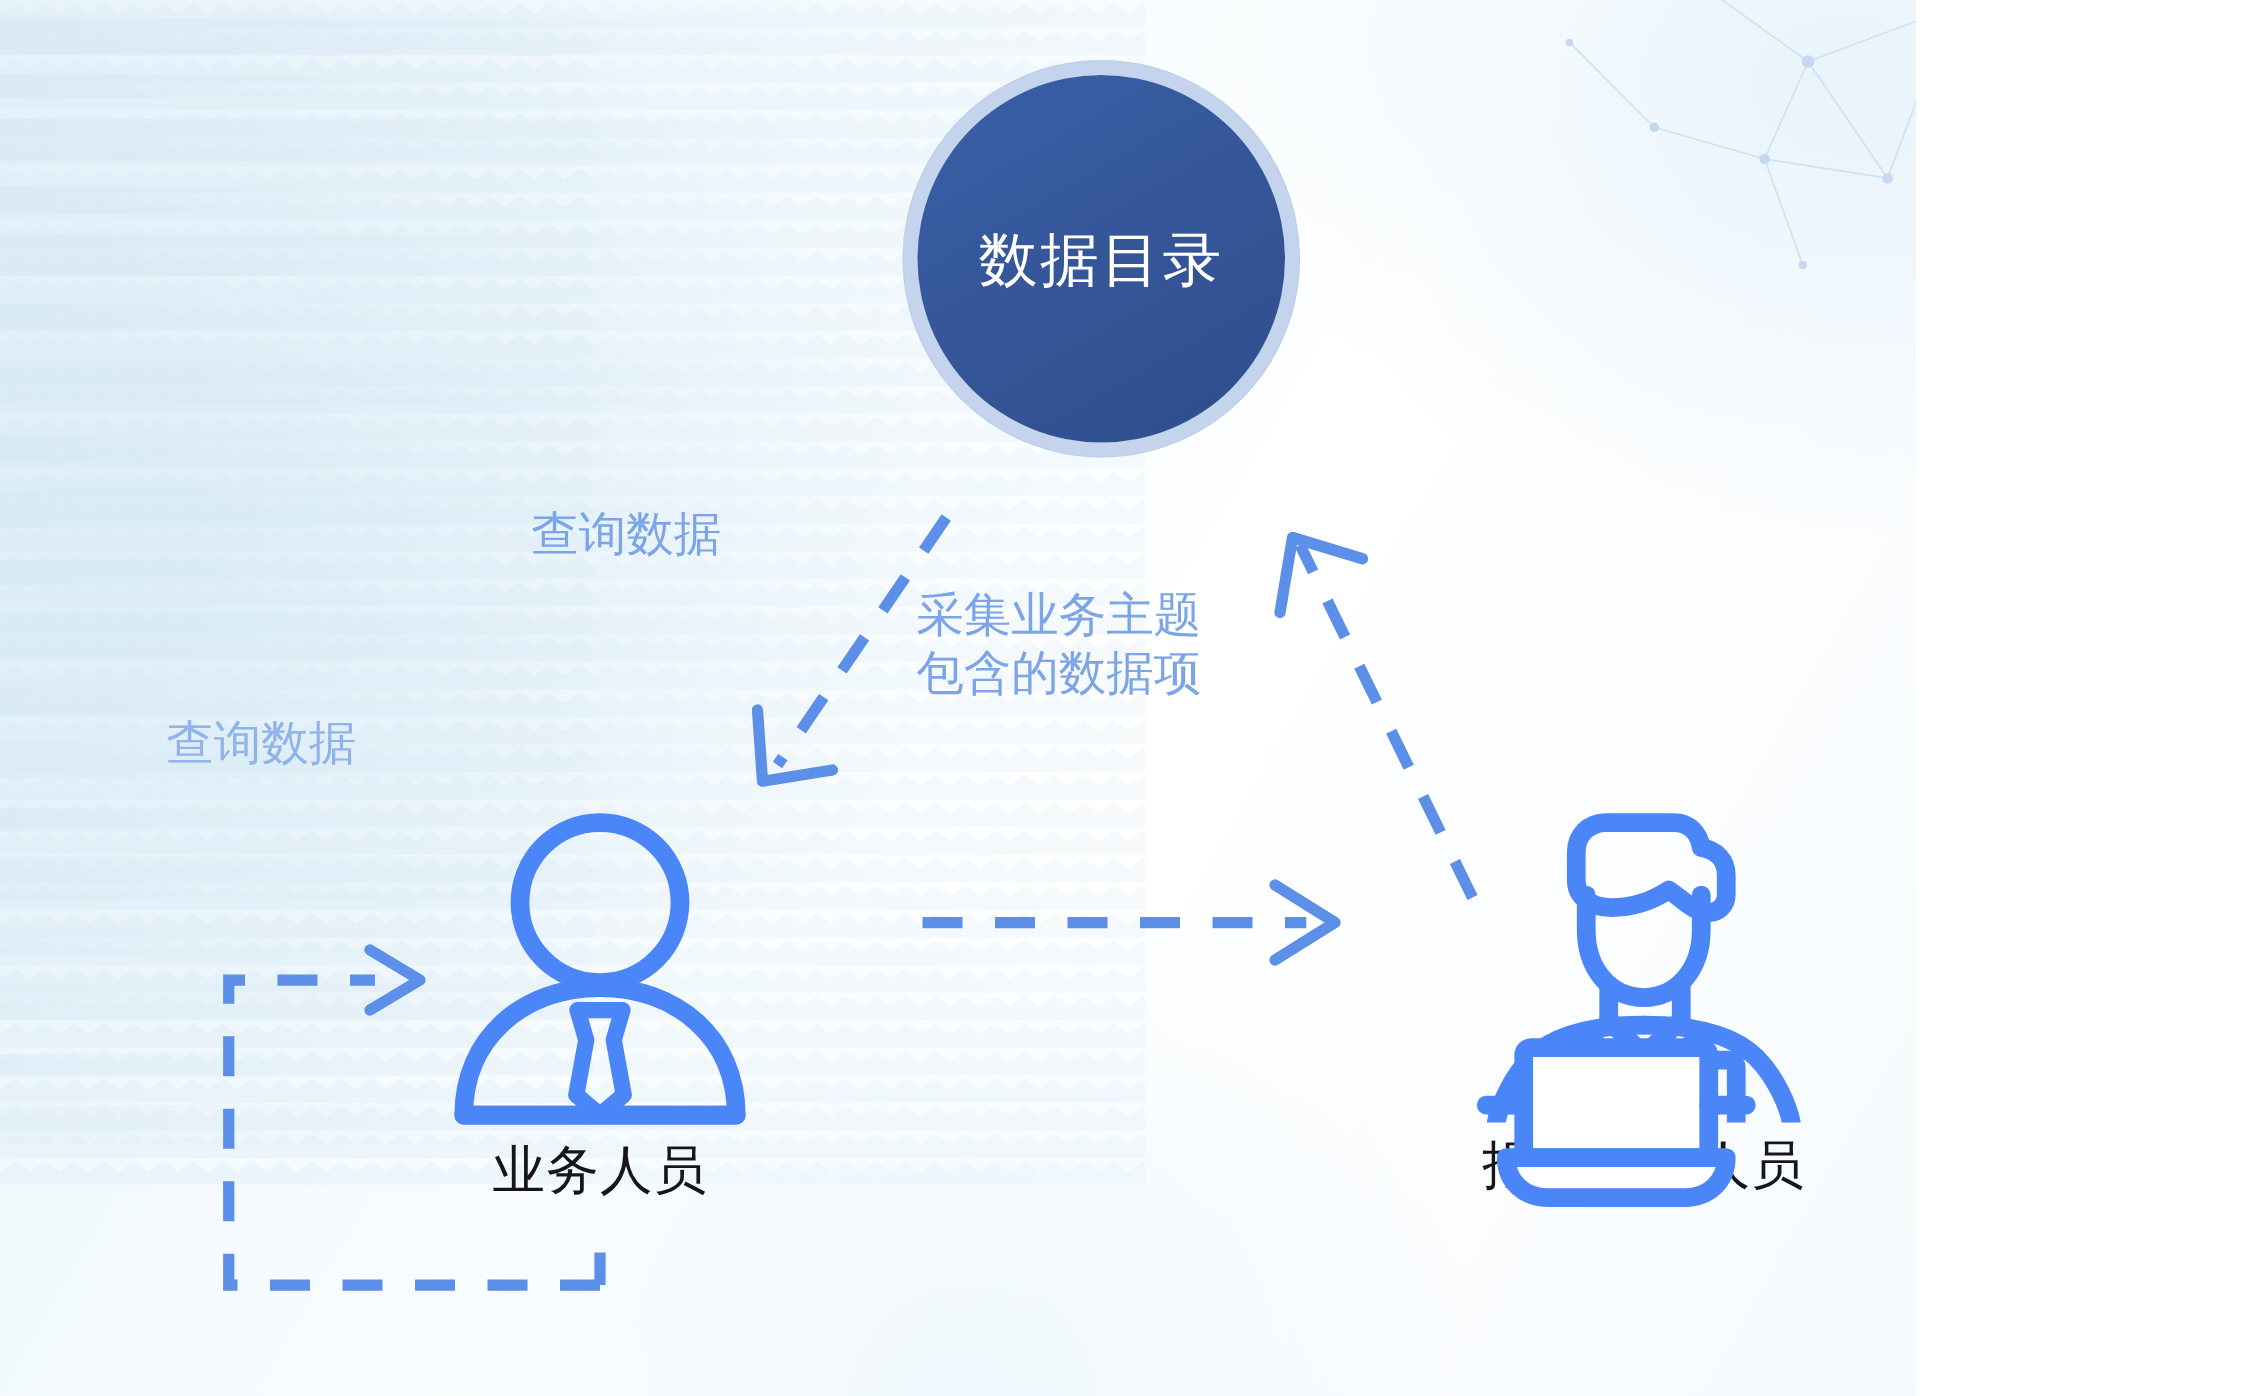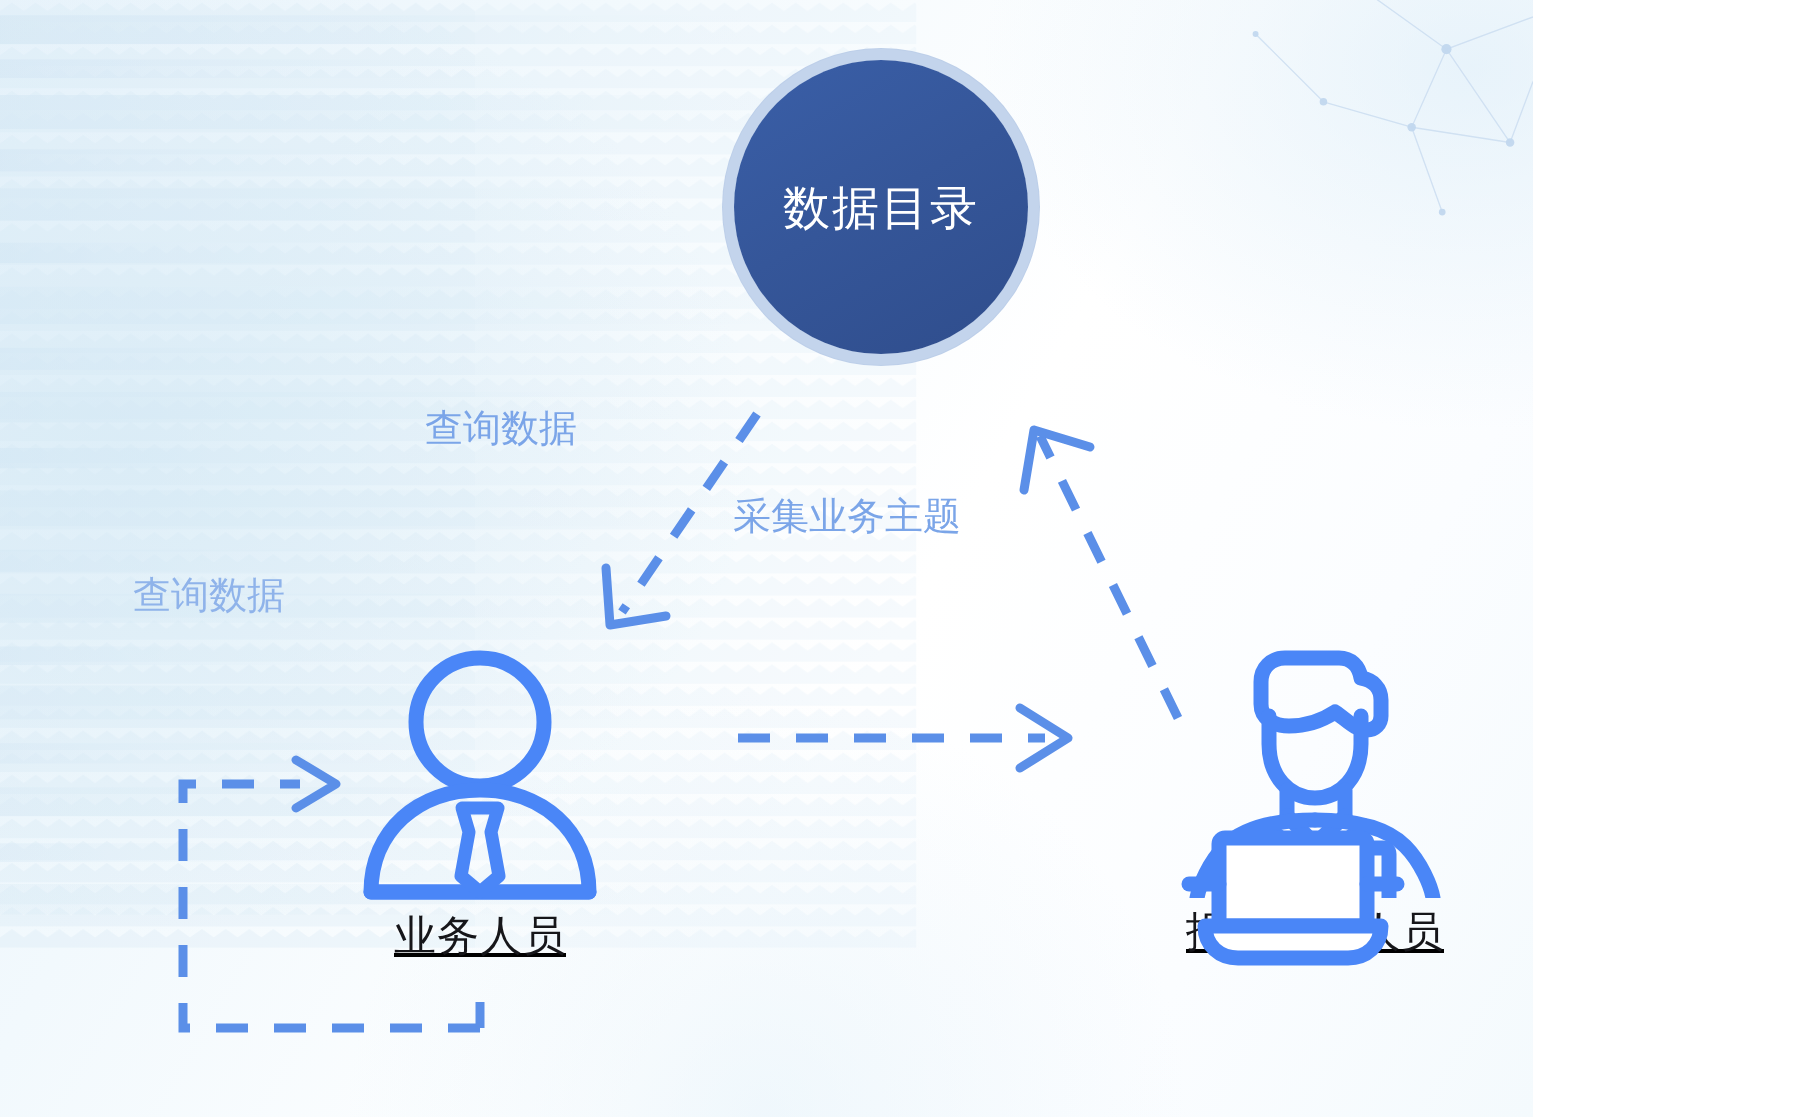--- a/index.html
+++ b/index.html
@@ -69,29 +69,28 @@
     position: absolute;
     color: #7ba5e8;
     font-size: 38px;
     line-height: 1.22;
     white-space: nowrap;
     user-select: none;
   }
   .edge-label.soft { color: #8fb3ea; }
   #label-query   { left: 425px; top: 382px; margin-top: 23px; }
   #label-analyze { left: 133px; top: 572px; }
-  #label-collect { left: 733px; top: 493px; text-align: left; }
+  #label-collect { left: 733px; top: 470px; text-align: left; }
   #label-build   { left: 1185px; top: 400px; }
   
   .actor {
     position: absolute;
     display: flex;
     flex-direction: column;
     align-items: center;
-    text-decoration: underline;
   }
   #actor-business { left: 330px; top: 640px; width: 300px; }
   #actor-developer { left: 1145px; top: 620px; width: 340px; }
   .actor-name {
     margin-top: 6px;
     color: #16161a;
     font-size: 42px;
     letter-spacing: 1px;
     white-space: nowrap;
     user-select: none;
@@ -194,20 +193,21 @@
   <div class="hub">
     <span class="hub-label">数据目录</span>
   </div>
 
   <div class="edge-label" id="label-query">查询数据</div>
 
   <div class="edge-label soft" id="label-analyze">查询数据</div>
 
   <div class="edge-label" id="label-collect">
     <div>采集业务主题</div>
+    <div>包含的数据项</div>
   </div>
 
 
   <div class="actor" id="actor-business">
     <div class="actor-art">
       <svg width="262" height="262" viewBox="0 0 262 262" aria-hidden="true">
         <g fill="none" stroke="#4a86f7" stroke-width="15" stroke-linecap="round" stroke-linejoin="round">
 
           <circle cx="131" cy="82" r="64"></circle>
 

